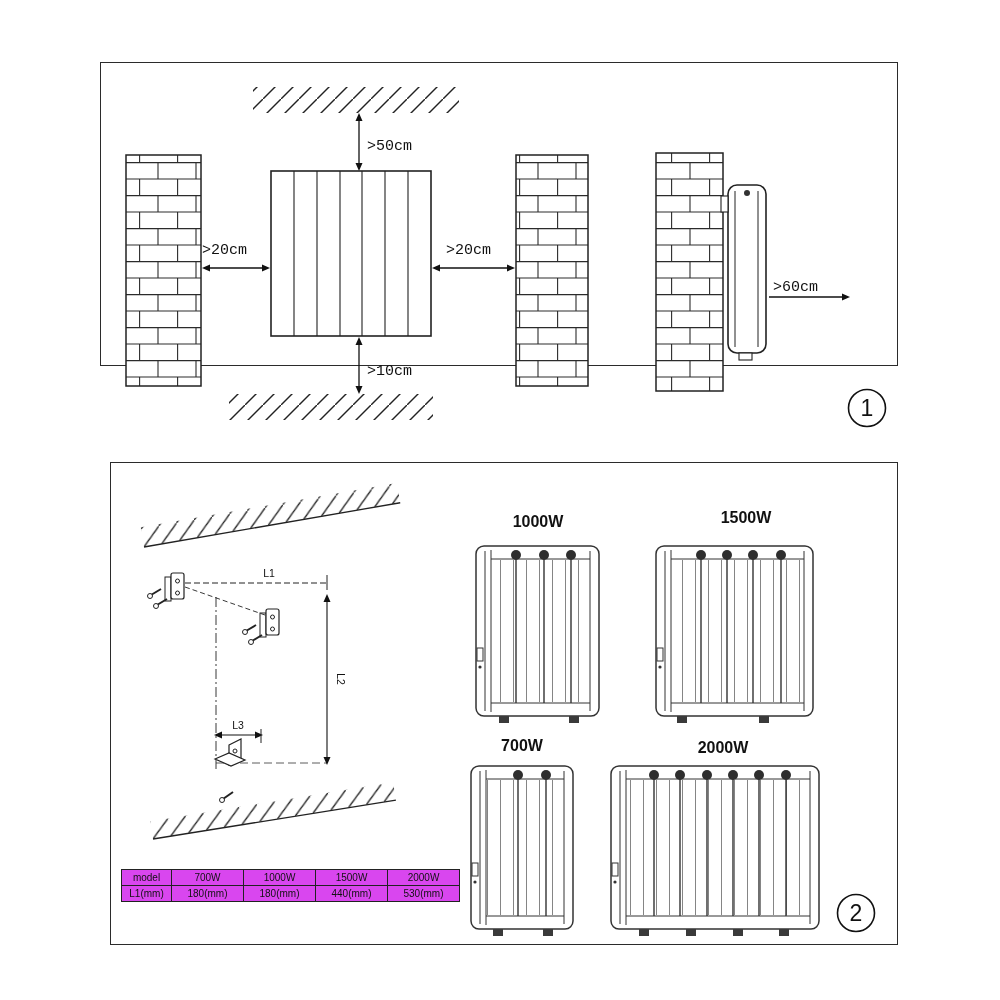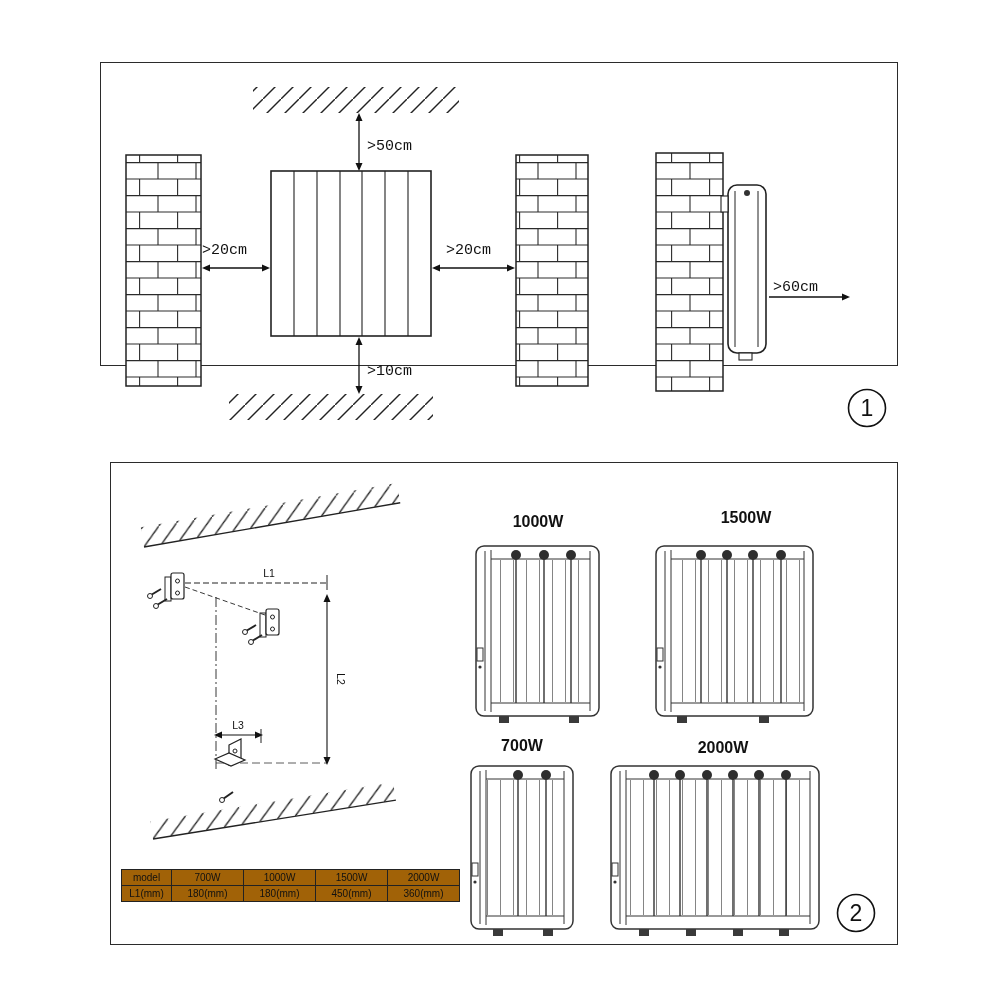--- a/index.html
+++ b/index.html
@@ -6,21 +6,21 @@
   html,body { width:1000px; height:1000px; background:#ffffff; font-family:"Liberation Sans", sans-serif; }
   #page { position:relative; width:1000px; height:1000px; background:#fff; overflow:hidden; }
   .panel { position:absolute; border:1.6px solid #2b2b2b; background:#fff; }
   #panel1 { left:100px; top:62px;  width:798px; height:304px; }
   #panel2 { left:110px; top:462px; width:788px; height:483px; }
   svg { display:block; }
   .dim-label  { font-family:"Liberation Mono", monospace; font-size:15px; fill:#111; }
   .watt-label { font-family:"Liberation Sans", sans-serif; font-size:16px; font-weight:bold; fill:#111; }
   .small-label{ font-family:"Liberation Sans", sans-serif; font-size:10.5px; fill:#111; }
   .badge-num  { font-family:"Liberation Sans", sans-serif; font-size:23px; fill:#111; }
-  #dim-table { position:absolute; left:10px; top:406px; border-collapse:collapse; font-size:10px; color:#111; background:#a16207; }
+  #dim-table { position:absolute; left:10px; top:406px; border-collapse:collapse; font-size:10px; color:#111; background:#d946ef; }
   #dim-table th, #dim-table td { border:1px solid #222; text-align:center; vertical-align:middle; padding:0 2px; font-weight:normal; height:16px; }
   #dim-table .model-col { width:50px; }
   #dim-table .val-col   { width:72px; }
 </style>
 </head>
 <body>
 
 <div id="page">
 
   <section class="panel" id="panel1">
@@ -301,20 +301,20 @@
         <th class="model-col">model</th>
         <th class="val-col">700W</th>
         <th class="val-col">1000W</th>
         <th class="val-col">1500W</th>
         <th class="val-col">2000W</th>
       </tr>
       <tr>
         <td class="model-col">L1(mm)</td>
         <td class="val-col">180(mm)</td>
         <td class="val-col">180(mm)</td>
-        <td class="val-col">450(mm)</td>
-        <td class="val-col">360(mm)</td>
+        <td class="val-col">440(mm)</td>
+        <td class="val-col">530(mm)</td>
       </tr>
     </tbody>
       </table>
   </section>
 
 </div>
 
 </body></html>

